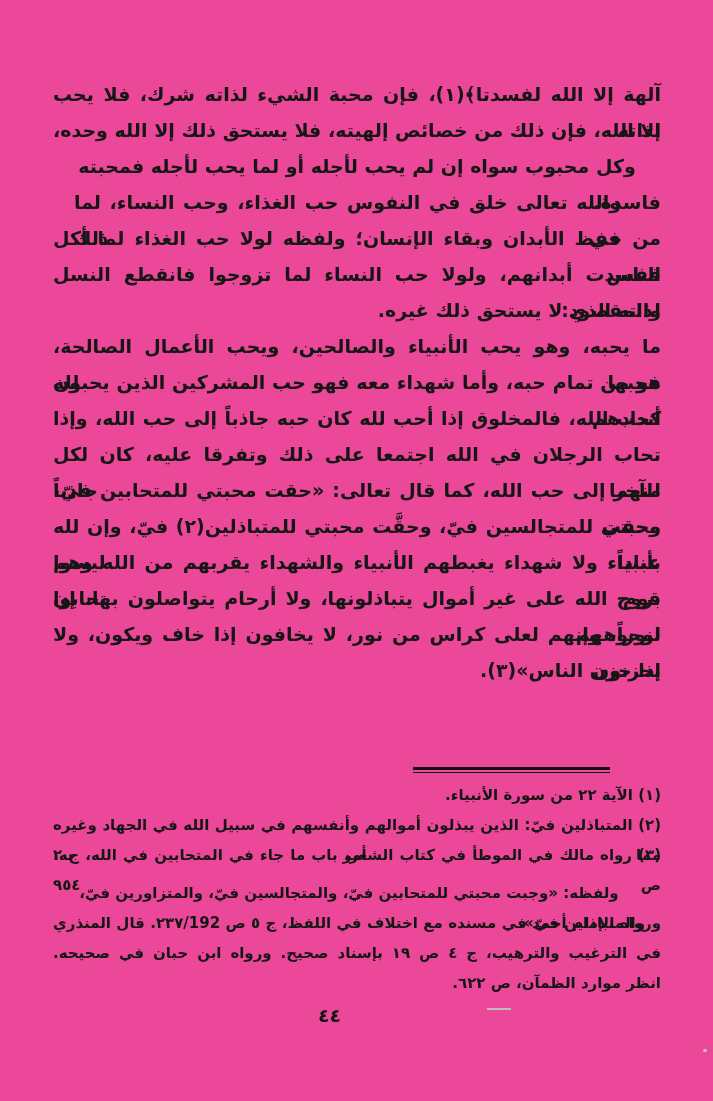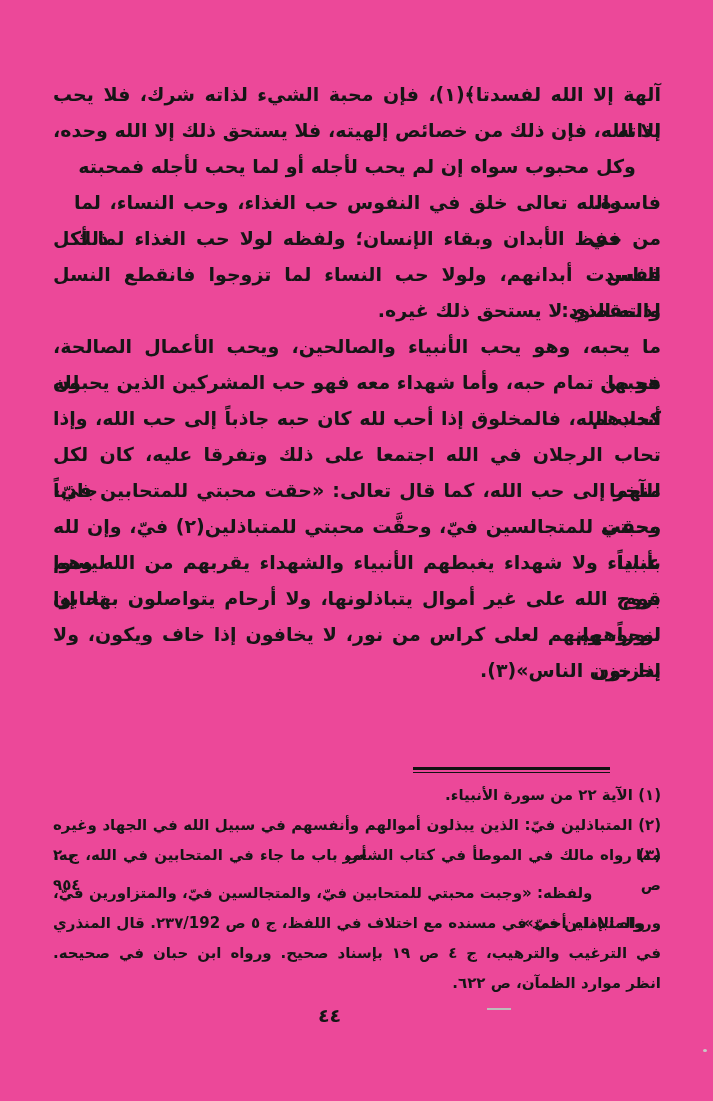--- a/index.html
+++ b/index.html
@@ -42,21 +42,21 @@
   }
   .fline {
     margin:0;
     font-size:15px;
     font-weight:700;
     line-height:30px;
     height:30px;
     text-align:justify;
     text-align-last:justify;
   }
-  .fline.end { text-align:left; text-align-last:right; }
+  .fline.end { text-align:center; text-align-last:right; }
   .fline.cont { padding-right:16px;margin-top:8px; }
   .page-number {
     position:absolute;
     top:1004px; left:0; width:713px;
     text-align:center;
     transform:translateX(-27px);
     direction:rtl;
     font-size:19px;
     font-weight:700;
   }

